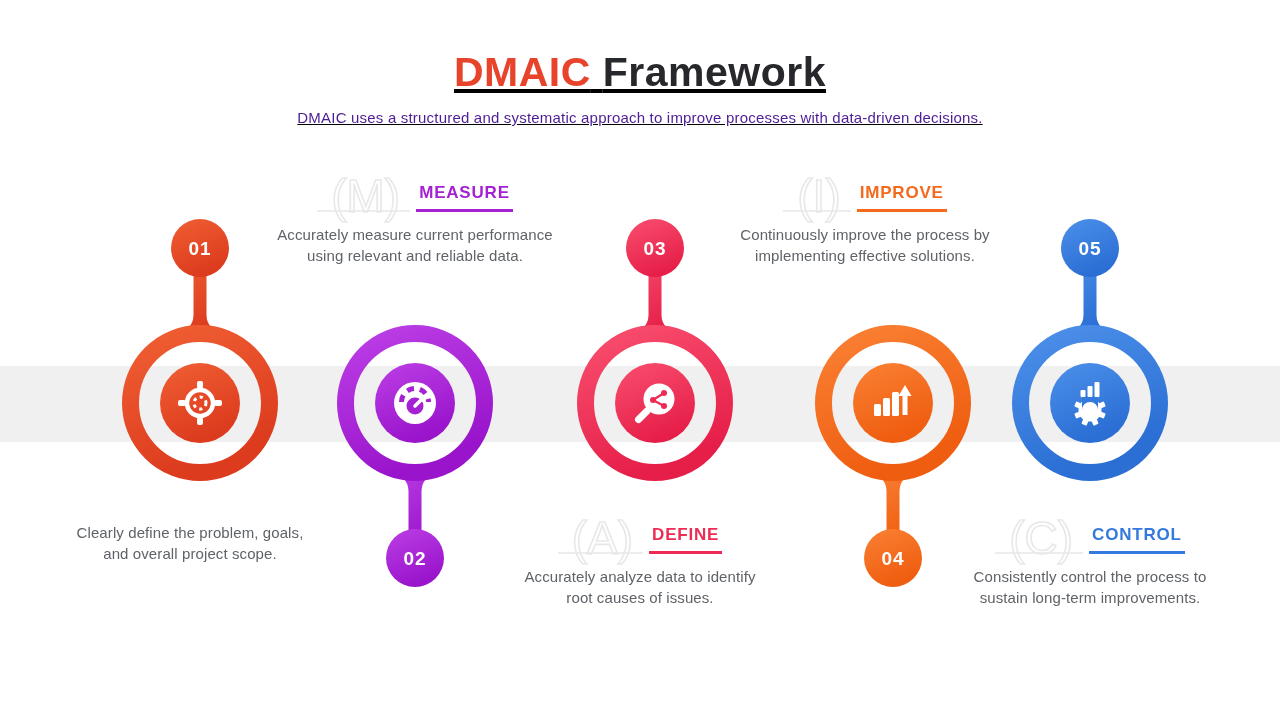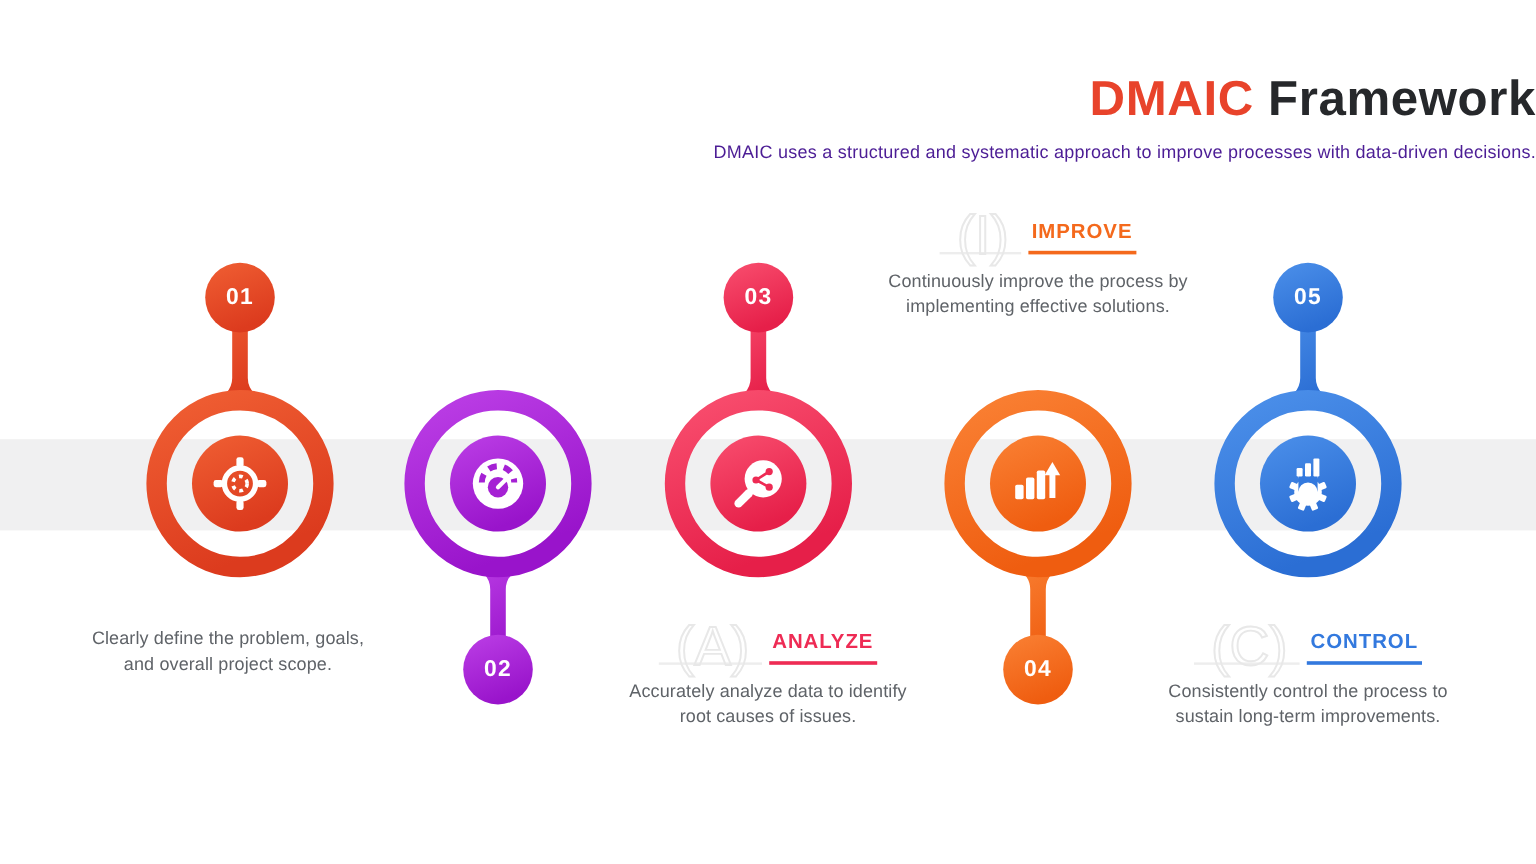--- a/index.html
+++ b/index.html
@@ -1,21 +1,21 @@
 <!DOCTYPE html>
 <html><head>
 <meta charset="utf-8">
 <style>
   html,body{margin:0;padding:0;background:#ffffff;}
   .canvas{
     position:relative;width:1280px;height:720px;overflow:hidden;background:#ffffff;
     font-family:"Liberation Sans", sans-serif;
   }
   
-  .header{position:absolute;top:60px;left:0;width:100%;text-align:right;}
+  .header{position:absolute;top:50px;left:0;width:100%;text-align:center;text-decoration:underline;}
   .title{font-size:41px;font-weight:700;letter-spacing:0.5px;line-height:1.1;}
   .title .accent{color:#E8432B;}
   .title .rest{color:#26282B;}
   .subtitle{margin-top:14px;font-size:15px;color:#4c1d95;letter-spacing:0.2px;}
   
   .band{position:absolute;left:0;top:366px;width:1280px;height:76px;background:#F0F0F1;}
   
   .node{position:absolute;width:200px;height:290px;}
   .node.top{top:203px;}
   .node.bottom{top:313px;}
@@ -103,21 +103,21 @@
       <g transform="translate(100,90)">
         <circle r="21" fill="#fff"></circle>
         <path d="M -13.5 -1 A 13.5 13.5 0 0 1 13.5 -1" fill="none" stroke="var(--c)" stroke-width="5" stroke-dasharray="7 6"></path>
         <circle cx="0" cy="3" r="8.5" fill="var(--c)"></circle>
         <path d="M 0 3 L 6.5 -3.5" stroke="#fff" stroke-width="3.5" stroke-linecap="round" fill="none"></path>
       </g>
       <text x="100" y="245" dominant-baseline="central" class="badge-num">02</text>
     </svg>
   </div>
 
-  <div class="node top" style="left: 532px; --c: #EE2B54; --c1: #F94F6F; --c2: #E61F49;">
+  <div class="node top" style="left: 555px; --c: #EE2B54; --c1: #F94F6F; --c2: #E61F49;">
     <svg width="200" height="290" viewBox="0 0 200 290">
       <defs>
         <linearGradient id="g2" x1="0" y1="0" x2="0.4" y2="1">
           <stop offset="0" style="stop-color:var(--c1)"></stop>
             <stop offset="1" style="stop-color:var(--c2)"></stop>
         </linearGradient>
       </defs>
       <path d="M 93.5 50 V 112 Q 93.5 127 72 134 L 128 134 Q 106.5 127 106.5 112 V 50 Z" fill="url(#g2)"></path>
       <circle cx="100" cy="45" r="29" fill="url(#g2)"></circle>
       <circle cx="100" cy="200" r="69.5" fill="none" stroke="url(#g2)" stroke-width="17"></circle>
@@ -129,21 +129,21 @@
         <g fill="var(--c)">
           <circle cx="-2" cy="-3" r="3"></circle>
           <circle cx="9" cy="-10" r="3"></circle>
           <circle cx="9" cy="3" r="3"></circle>
         </g>
       </g>
       <text x="100" y="45" dominant-baseline="central" class="badge-num">03</text>
     </svg>
   </div>
 
-  <div class="node bottom" style="left: 765px; --c: #F4691C; --c1: #FA8134; --c2: #EF5D10;">
+  <div class="node bottom" style="left: 793px; --c: #F4691C; --c1: #FA8134; --c2: #EF5D10;">
     <svg width="200" height="290" viewBox="0 0 200 290">
       <defs>
         <linearGradient id="g3" x1="0" y1="0" x2="0.4" y2="1">
           <stop offset="0" style="stop-color:var(--c1)"></stop>
             <stop offset="1" style="stop-color:var(--c2)"></stop>
         </linearGradient>
       </defs>
       <path d="M 93.5 240 V 178 Q 93.5 163 72 156 L 128 156 Q 106.5 163 106.5 178 V 240 Z" fill="url(#g3)"></path>
       <circle cx="100" cy="245" r="29" fill="url(#g3)"></circle>
       <circle cx="100" cy="90" r="69.5" fill="none" stroke="url(#g3)" stroke-width="17"></circle>
@@ -194,25 +194,33 @@
       </g>
       <text x="100" y="45" dominant-baseline="central" class="badge-num">05</text>
     </svg>
   </div>
 
   <div class="step-text lower" style="left: 30px; --c: #E2472A; --c1: #F05F33; --c2: #DC3B1E;">
     <p class="step-desc">Clearly define the problem, goals,
 and overall project scope.</p>
   </div>
 
+  <div class="step-text upper" style="left: 255px; --c: #A521D4; --c1: #BC3FE6; --c2: #9914CB;">
+    <div class="step-head">
+      <span class="ghost"><span class="ghost-glyph">(M)</span></span>
+      <span class="step-label">MEASURE</span>
+    </div>
+    <p class="step-desc">Accurately measure current performance
+using relevant and reliable data.</p>
+  </div>
 
   <div class="step-text lower" style="left: 480px; --c: #EE2B54; --c1: #F94F6F; --c2: #E61F49;">
     <div class="step-head">
       <span class="ghost"><span class="ghost-glyph">(A)</span></span>
-      <span class="step-label">ANALYZE</span>
+      <span class="step-label">DEFINE</span>
     </div>
     <p class="step-desc">Accurately analyze data to identify
 root causes of issues.</p>
   </div>
 
   <div class="step-text lower" style="left: 930px; --c: #3379DE; --c1: #4C90EA; --c2: #2B6ED4;">
     <div class="step-head">
       <span class="ghost"><span class="ghost-glyph">(C)</span></span>
       <span class="step-label">CONTROL</span>
     </div>

